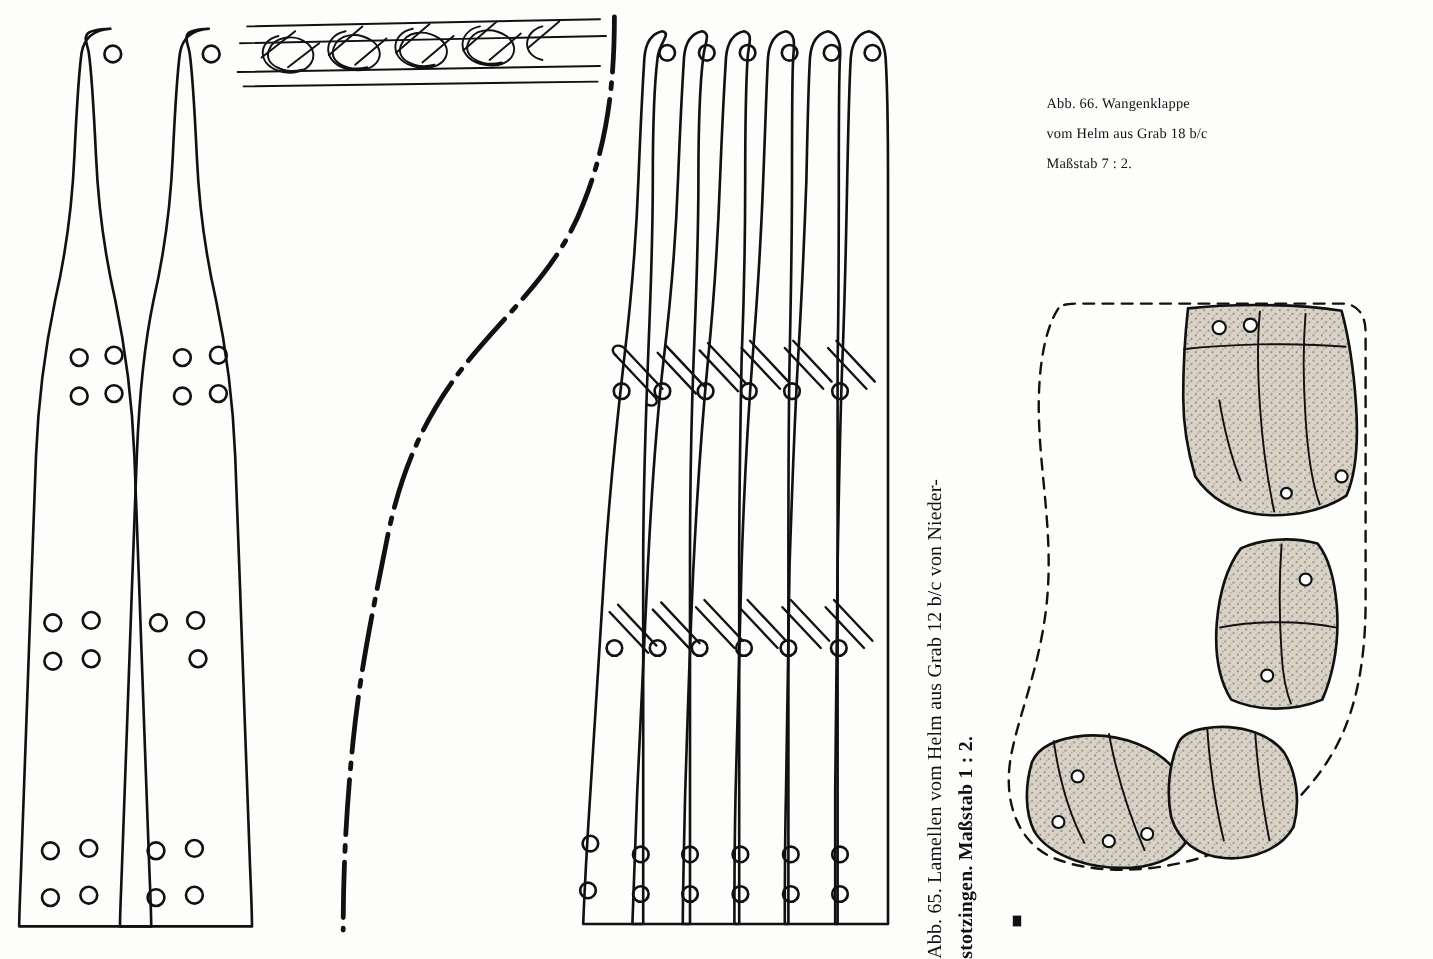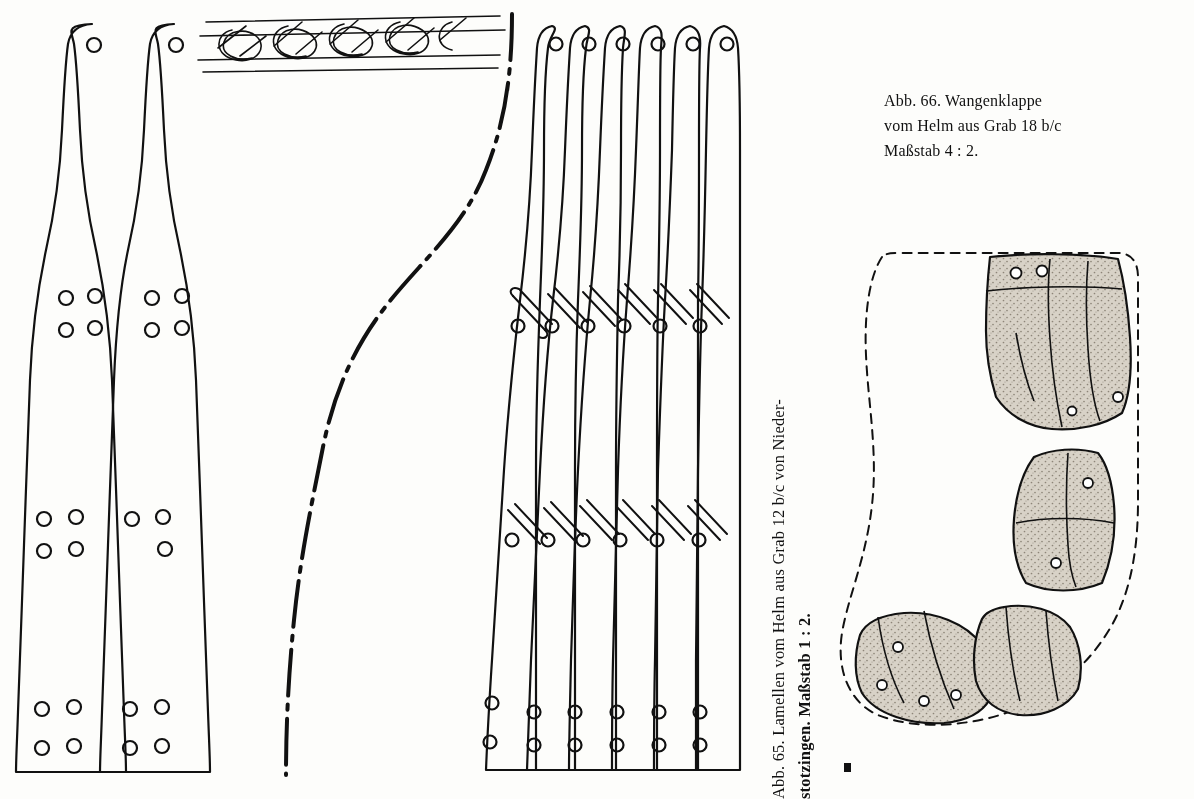--- a/index.html
+++ b/index.html
@@ -52,26 +52,25 @@
     line-height: 26px;
     letter-spacing: 0.2px;
     white-space: nowrap;
   }
   .caption-65 .l1 { display: block; }
   .caption-65 .l2 { display: block; font-weight: bold; }
   
   .caption-66 {
     position: absolute;
     left: 872px;
-    top: 88px;
+    top: 74px;
     width: 300px;
-    font-size: 16px;
+    font-size: 12px;
     line-height: 25px;
     letter-spacing: 0.2px;
-    margin-left: 12px;
   }
   .caption-66 div { white-space: nowrap; }
   
   .fig66-area {
     position: absolute;
     left: 820px;
     top: 215px;
     width: 374px;
     height: 580px;
   }
@@ -279,21 +278,21 @@
   <div class="caption-65">
     <span class="line-wrap">
       <span class="l1">Abb. 65. Lamellen vom Helm aus Grab 12 b/c von Nieder-</span>
       <span class="l2">stotzingen. Maßstab 1 : 2.</span>
     </span>
   </div>
 
   <div class="caption-66">
     <div>Abb. 66. Wangenklappe</div>
     <div>vom Helm aus Grab 18 b/c</div>
-    <div>Maßstab 4 : 2.</div>
+    <div>Maßstab 7 : 2.</div>
   </div>
 
   <div class="fig66-area">
     <svg width="374" height="580" viewBox="0 0 374 580" xmlns="http://www.w3.org/2000/svg">
       <defs>
         <pattern id="stipple" width="7" height="7" patternUnits="userSpaceOnUse">
           <rect width="7" height="7" fill="#d8d2c7"></rect>
           <circle cx="1.5" cy="1.5" r="0.85" fill="#8d8578"></circle>
           <circle cx="5" cy="4.5" r="0.85" fill="#8d8578"></circle>
           <circle cx="3" cy="6" r="0.6" fill="#9e968a"></circle>

